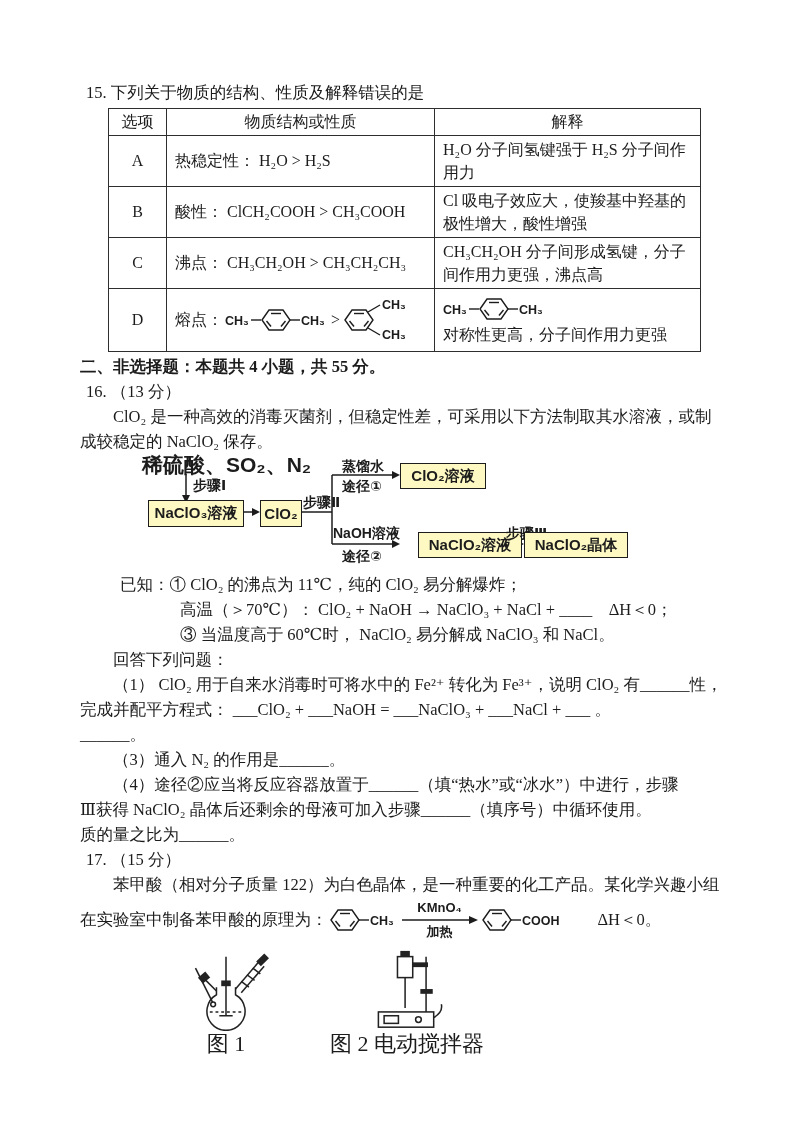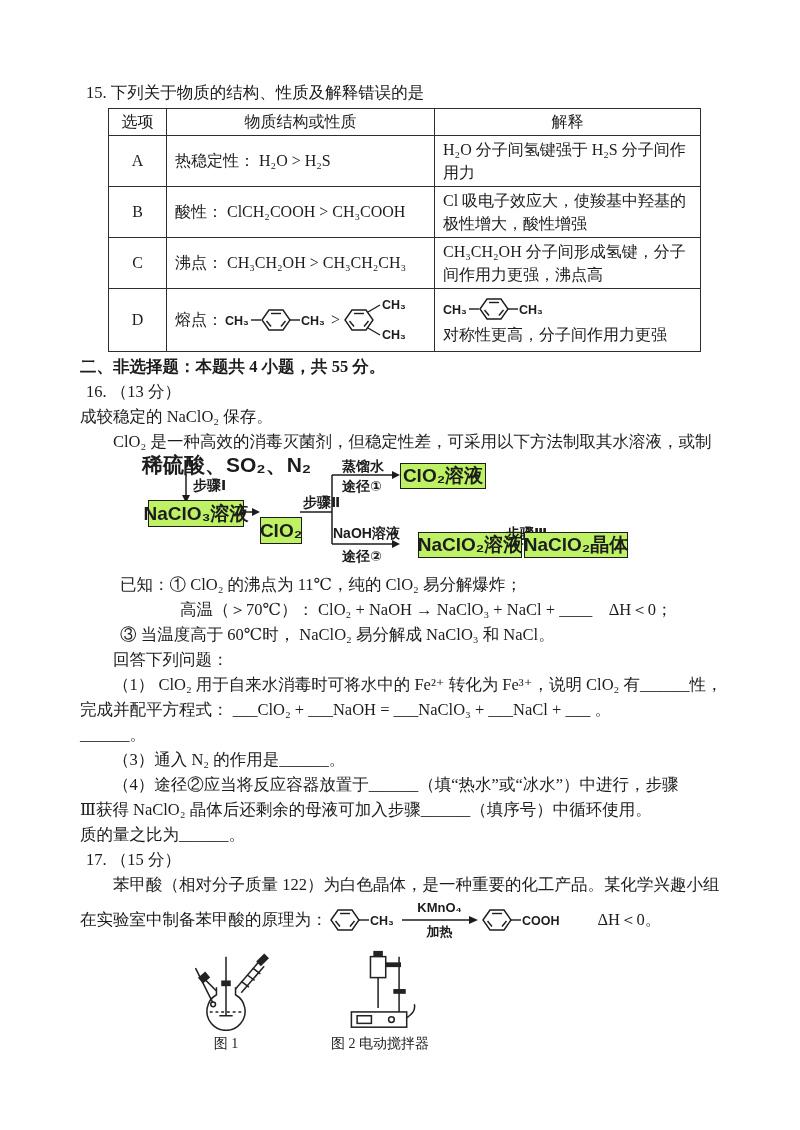--- a/index.html
+++ b/index.html
@@ -25,45 +25,45 @@
   svg.chem line,svg.chem polygon{stroke:#1c1c1c;stroke-width:1.4;fill:none;}
   svg.chem text{font:bold 12.5px "Liberation Sans","DejaVu Sans",sans-serif;fill:#1c1c1c;}
 
   
   .flow{position:relative;width:630px;height:112px;margin:4px 0 2px 56px;
         font-family:"Liberation Sans","DejaVu Sans",sans-serif;}
   .flow svg.wires{position:absolute;left:0;top:0;}
   .flow svg.wires line{stroke:#1c1c1c;stroke-width:1.5;}
   .flow svg.wires polygon{fill:#1c1c1c;stroke:none;}
   .flabel{position:absolute;font-weight:bold;font-size:14px;line-height:14px;white-space:nowrap;}
-  .fbox{position:absolute;border:1.6px solid #1c1c1c;background:#bef264;display:flex;
-        align-items:center;justify-content:center;font-weight:bold;font-size:19px;white-space:nowrap;}
+  .fbox{position:absolute;border:1.6px solid #1c1c1c;background:#fef9c3;display:flex;
+        align-items:center;justify-content:center;font-weight:bold;font-size:15px;white-space:nowrap;}
   .fb1{left:12px;top:42px;width:94px;height:25px;}
-  .fb2{left:124px;top:59px;width:40px;height:25px;}
+  .fb2{left:124px;top:42px;width:40px;height:25px;}
   .fb3{left:264px;top:5px;width:84px;height:24px;}
   .fb4{left:254px;top:74px;width:102px;height:24px;margin-left:28px;}
   .fb5{left:388px;top:74px;width:102px;height:24px;}
 
-  .k1{margin-left:40px;} .k2{margin-left:88px;} .k2b{margin-left:100px;} .k3{margin-left:40px;}
+  .k1{margin-left:40px;} .k2{margin-left:88px;} .k2b{margin-left:100px;} .k3{margin-left:100px;}
 
   
   .scheme-line{display:flex;align-items:center;height:46px;font-size:16.5px;white-space:nowrap;}
   .rxn-arrow{display:inline-flex;flex-direction:column;align-items:center;margin:0 2px;}
   .rxn-arrow .cond{font:bold 13px "Liberation Sans","DejaVu Sans",sans-serif;line-height:14px;}
   .rxn-arrow svg line{stroke:#1c1c1c;stroke-width:1.5;}
   .rxn-arrow svg polygon{fill:#1c1c1c;}
   .enthalpy{margin-left:26px;}
 
   
   .figures{display:flex;align-items:flex-end;gap:54px;margin:6px 0 0 96px;}
   .figure{display:flex;flex-direction:column;align-items:center;}
   .figure svg{display:block;}
   .figure svg .ln{stroke:#222;stroke-width:1.6;fill:none;}
   .figure svg .fill{fill:#222;stroke:none;}
-  .figcap{font-size:14px;line-height:22px;margin-top:2px;white-space:nowrap;}
+  .figcap{font-size:22px;line-height:22px;margin-top:2px;white-space:nowrap;}
 </style>
 </head>
 <body>
 
 <div class="page">
 
   <div class="line qhead"><span>15.</span>&nbsp;<span>下列关于物质的结构、性质及解释错误的是</span></div>
 
   <table class="qt">
     <colgroup>
@@ -137,22 +137,22 @@
             <span style="white-space:normal;">对称性更高，分子间作用力更强</span>
           </div>
         </td>
       </tr>
     </tbody>
   </table>
 
   <div class="line b">二、非选择题：本题共 4 小题，共 55 分。</div>
 
   <div class="line qhead"><span>16.</span>&nbsp;<span>（13 分）</span></div>
+  <div class="line ind">ClO₂ 是一种高效的消毒灭菌剂，但稳定性差，可采用以下方法制取其水溶液，或制</div>
   <div class="line">成较稳定的 NaClO₂ 保存。</div>
-  <div class="line ind">ClO₂ 是一种高效的消毒灭菌剂，但稳定性差，可采用以下方法制取其水溶液，或制</div>
 
   <div class="flow">
     <svg class="wires" width="630" height="112" viewBox="0 0 630 112">
       <line x1="50" y1="16" x2="50" y2="37"></line>
         <polygon points="46,37 54,37 50,45"></polygon>
       <line x1="106" y1="54" x2="116" y2="54"></line>
         <polygon points="116,50 116,58 124,54"></polygon>
       <line x1="164" y1="54" x2="196" y2="54"></line>
       <line x1="196" y1="17" x2="196" y2="86"></line>
       <line x1="196" y1="17" x2="256" y2="17"></line>

